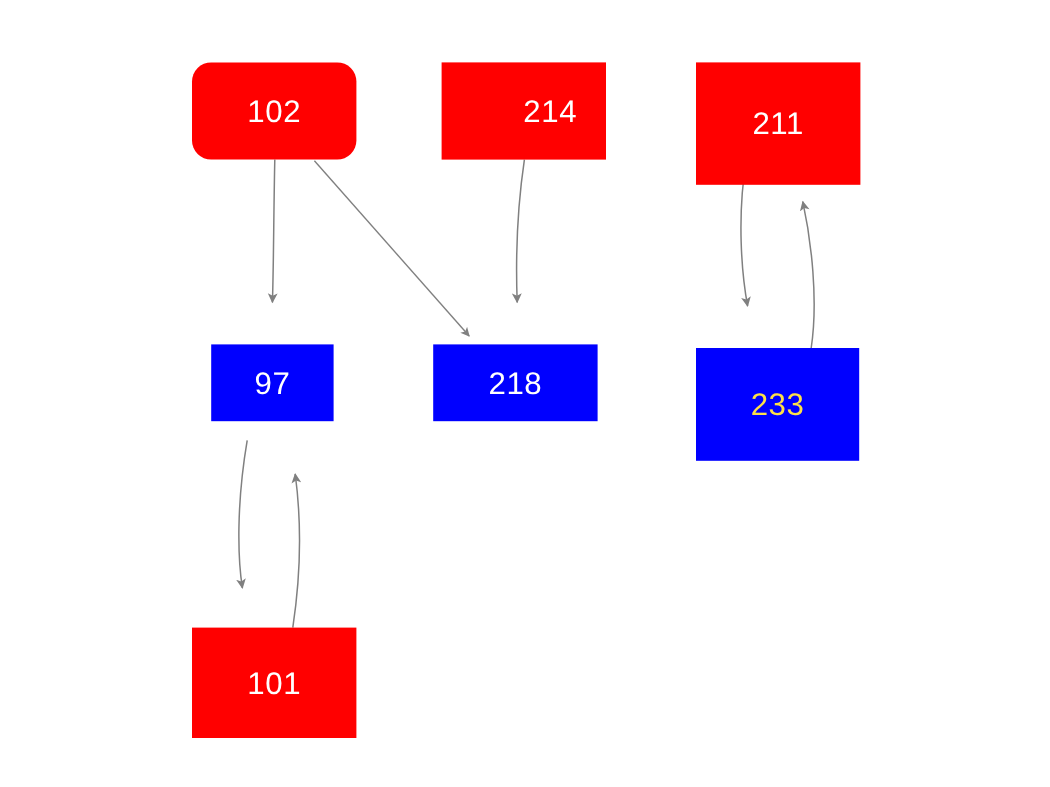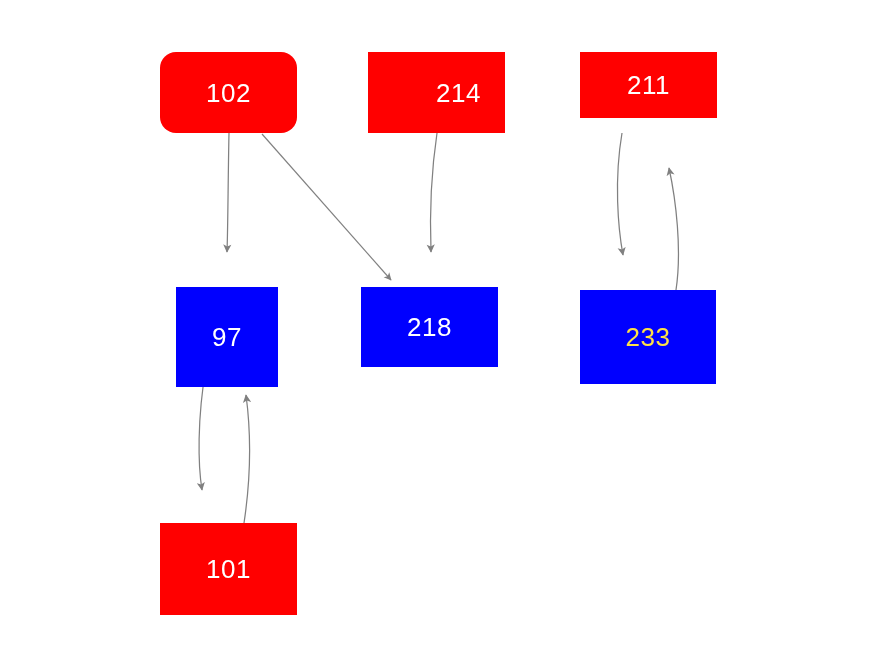--- a/index.html
+++ b/index.html
@@ -62,27 +62,27 @@
       <path d="M 244,523 C 252,470 250,425 246,395" fill="none" stroke="#808080" stroke-width="1.25" marker-end="url(#arrowhead)"></path>
     </svg>
 
   <div id="node-layer">
       <div class="node" style="left: 160px; top: 52px; width: 137px; height: 81px; background: rgb(255, 0, 0); color: rgb(255, 255, 255); border-radius: 16px;">
         <span class="node-label">102</span>
       </div>
       <div class="node" style="left: 368px; top: 52px; width: 137px; height: 81px; background: rgb(255, 0, 0); color: rgb(255, 255, 255); padding-left: 44px;">
         <span class="node-label">214</span>
       </div>
-      <div class="node" style="left: 580px; top: 52px; width: 137px; height: 66px; background: rgb(255, 0, 0); color: rgb(255, 255, 255);">
+      <div class="node" style="left: 580px; top: 52px; width: 137px; height: 102px; background: rgb(255, 0, 0); color: rgb(255, 255, 255);">
         <span class="node-label">211</span>
       </div>
-      <div class="node" style="left: 176px; top: 287px; width: 102px; height: 100px; background: rgb(0, 0, 255); color: rgb(255, 255, 255);">
+      <div class="node" style="left: 176px; top: 287px; width: 102px; height: 64px; background: rgb(0, 0, 255); color: rgb(255, 255, 255);">
         <span class="node-label">97</span>
       </div>
-      <div class="node" style="left: 361px; top: 287px; width: 137px; height: 80px; background: rgb(0, 0, 255); color: rgb(255, 255, 255);">
+      <div class="node" style="left: 361px; top: 287px; width: 137px; height: 64px; background: rgb(0, 0, 255); color: rgb(255, 255, 255);">
         <span class="node-label">218</span>
       </div>
       <div class="node" style="left: 580px; top: 290px; width: 136px; height: 94px; background: rgb(0, 0, 255); color: #fde047;">
         <span class="node-label">233</span>
       </div>
       <div class="node" style="left: 160px; top: 523px; width: 137px; height: 92px; background: rgb(255, 0, 0); color: rgb(255, 255, 255);">
         <span class="node-label">101</span>
       </div>
     </div>
 

